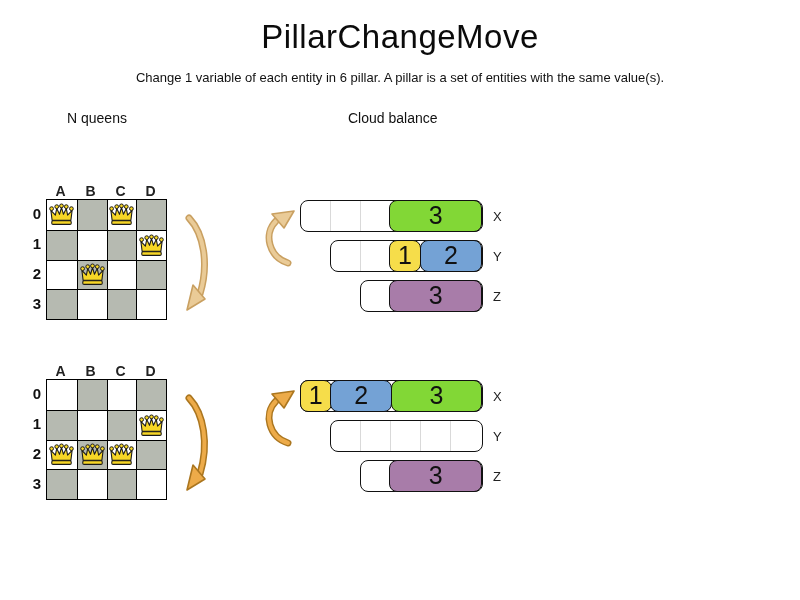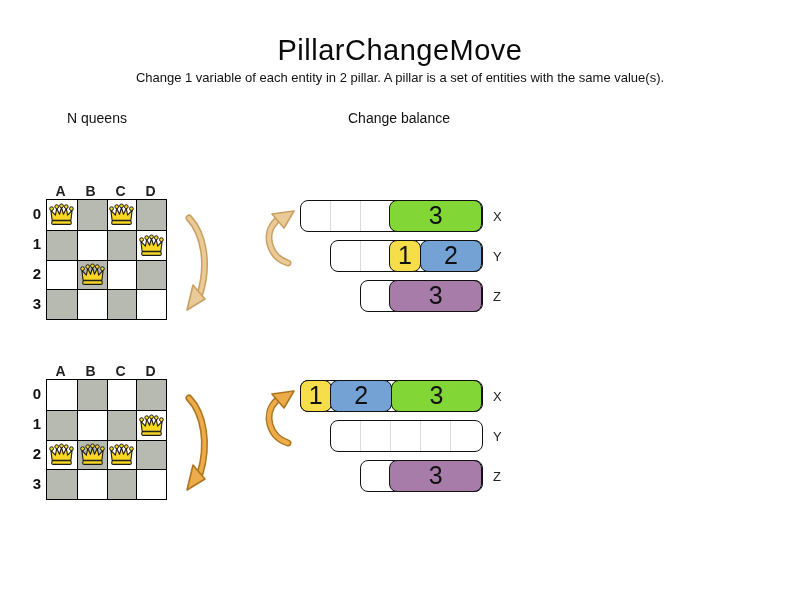--- a/index.html
+++ b/index.html
@@ -2,22 +2,22 @@
 <html style="--board-gray: #b6bab1; --queen-gold: #f7d626; --arrow-before-fill: #eacb97; --arrow-before-stroke: #c9a061; --arrow-after-fill: #edab49; --arrow-after-stroke: #ab761f;"><head>
 <meta charset="utf-8">
 <style>
   html,body{margin:0;padding:0;}
   body{
     width:800px;height:600px;background:#ffffff;overflow:hidden;
     font-family:"Liberation Sans","DejaVu Sans",sans-serif;color:#111;
   }
   .canvas{position:relative;width:800px;height:600px;}
   .title{
-    position:absolute;left:0;top:34px;width:800px;text-align:center;
-    font-size:29px;color:#0b0b0b;letter-spacing:0.5px;
+    position:absolute;left:0;top:18px;width:800px;text-align:center;
+    font-size:33px;color:#0b0b0b;letter-spacing:0.5px;
   }
   .subtitle{
     position:absolute;left:0;top:70px;width:800px;text-align:center;
     font-size:13px;color:#111;
   }
   .section-label{position:absolute;font-size:14px;color:#111;}
   .section-label.nq{left:67px;top:110px;}
   .section-label.cb{left:348px;top:110px;}
 
   
@@ -62,24 +62,24 @@
   .comp-label{position:absolute;font-size:13px;color:#222;}
 
   .arrow{position:absolute;}
 </style>
 </head>
 <body>
 
 <div class="canvas">
 
   <div class="title">PillarChangeMove</div>
-  <div class="subtitle">Change 1 variable of each entity in 2 pillar. A pillar is a set of entities with the same value(s).</div>
+  <div class="subtitle">Change 1 variable of each entity in 6 pillar. A pillar is a set of entities with the same value(s).</div>
 
   <div class="section-label nq">N queens</div>
-  <div class="section-label cb">Change balance</div>
+  <div class="section-label cb">Cloud balance</div>
 
   <div class="board" id="board-before" style="left:30px;top:184px;">
       <div class="colhead" style="left: 16px;">A</div>
       <div class="colhead" style="left: 46px;">B</div>
       <div class="colhead" style="left: 76px;">C</div>
       <div class="colhead" style="left: 106px;">D</div>
       <div class="rowhead" style="top: 15px;">0</div>
       <div class="rowhead" style="top: 45px;">1</div>
       <div class="rowhead" style="top: 75px;">2</div>
       <div class="rowhead" style="top: 105px;">3</div>

